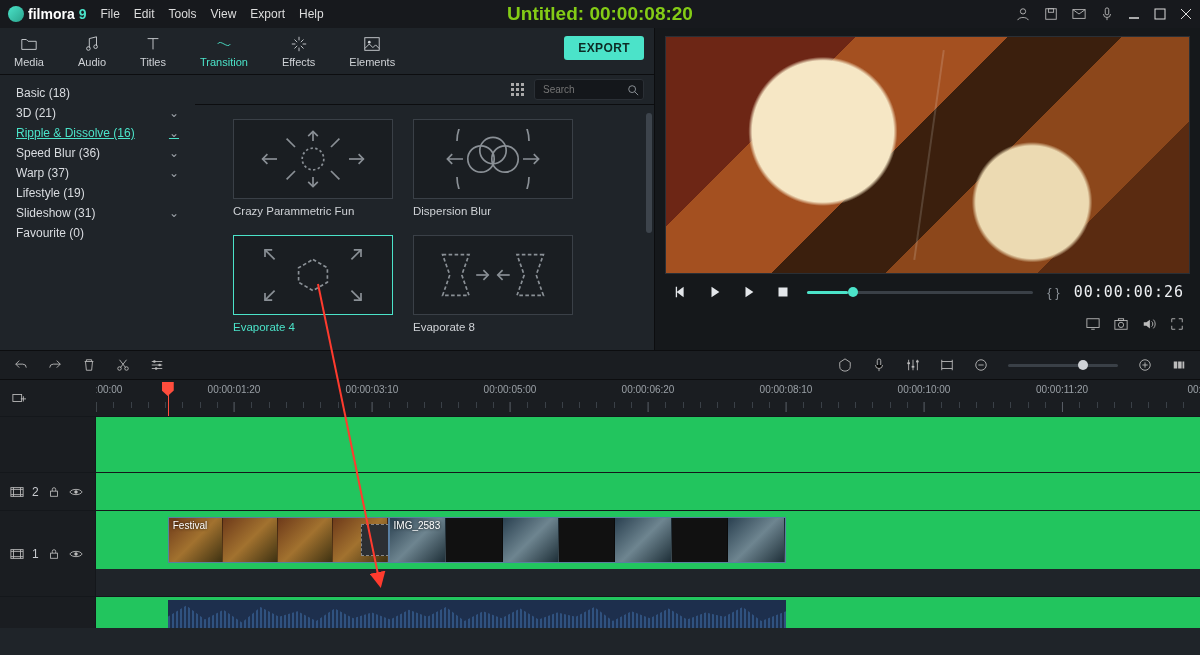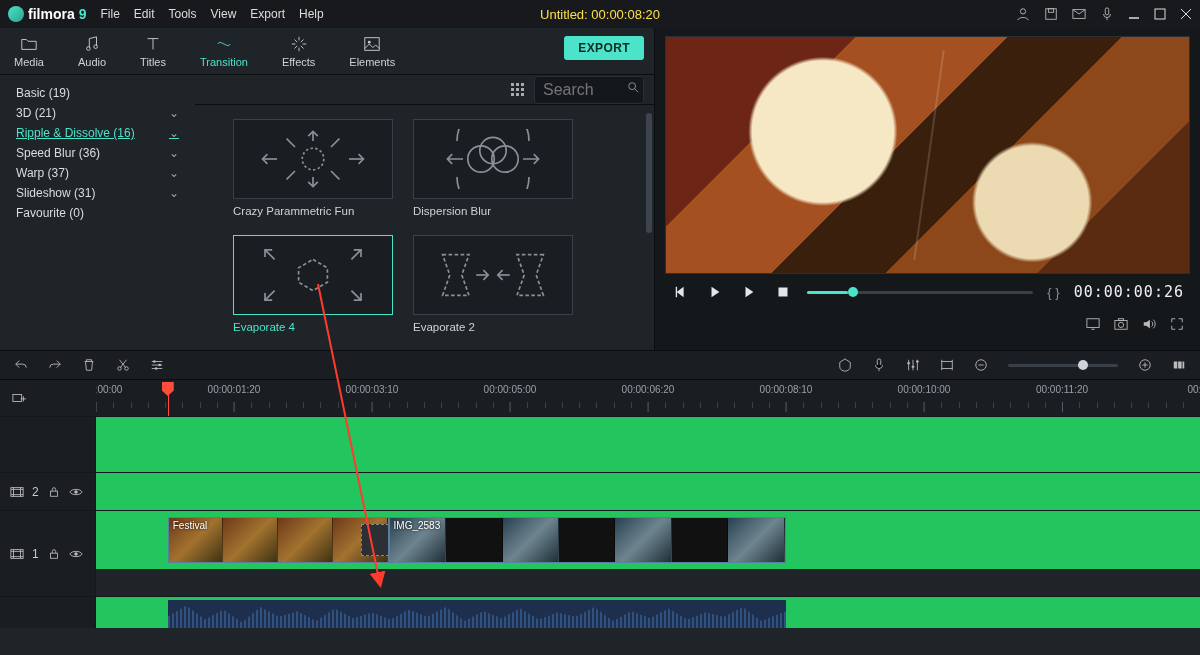--- a/index.html
+++ b/index.html
@@ -4,21 +4,21 @@
 <style>
 * { margin:0; padding:0; box-sizing:border-box; font-family:"Segoe UI",Arial,sans-serif; user-select:none; }
 body { background:#1a1d21; color:#c8cbd0; width:1200px; height:655px; overflow:hidden; font-size:12px; }
 
 
 .menubar { height:28px; background:#17191d; display:flex; align-items:center; padding:0 8px; gap:14px; position:relative; }
 .logo { display:flex; align-items:center; gap:4px; font-weight:600; color:#fff; font-size:14px; }
 .logo-icon { width:16px; height:16px; border-radius:50%; background:linear-gradient(135deg,#4be3c9,#2aa38c); display:inline-block; }
 .logo .nine { color:#4be3c9; }
 .menubar .mitem { color:#ddd; cursor:default; font-size:12px; }
-.menubar .doc-title { position:absolute; left:50%; transform:translateX(-50%); color:#fde047; font-size:13px; }
+.menubar .doc-title { position:absolute; left:50%; transform:translateX(-50%); color:#84cc16; font-size:19px;font-weight:bold; }
 .menubar .right { margin-left:auto; display:flex; align-items:center; gap:14px; }
 .win-btn { width:12px; height:12px; display:inline-flex; align-items:center; justify-content:center; color:#ddd; }
 .ic { width:14px; height:14px; display:inline-flex; align-items:center; justify-content:center; color:#bbb; }
 
 
 .upper { display:flex; height:322px; }
 .left { width:655px; display:flex; flex-direction:column; border-right:1px solid #0c0d0f; background:#1f2429; }
 .right-preview { flex:1; background:#15181b; display:flex; flex-direction:column; padding:8px 10px 0 10px; }
 
 
@@ -30,21 +30,21 @@
 
 
 .panel-body { flex:1; display:flex; overflow:hidden; border-top:1px solid #0c0d0f; }
 .sidebar { width:195px; padding:8px 6px; overflow:auto; }
 .cat { display:flex; align-items:center; justify-content:space-between; padding:3px 10px; font-size:12px; color:#d9dce0; }
 .cat.selected { color:#4be3c9; text-decoration:underline; }
 .chev { color:#9aa0a6; }
 
 .grid-area { flex:1; display:flex; flex-direction:column; }
 .grid-toolbar { height:30px; display:flex; align-items:center; justify-content:flex-end; gap:10px; padding:0 10px; border-bottom:1px solid #0c0d0f; }
-.search { background:#14171b; border:1px solid #2a2f35; color:#aaa; padding:4px 22px 4px 8px; width:110px; font-size:16px; border-radius:3px; }
+.search { background:#14171b; border:1px solid #2a2f35; color:#aaa; padding:4px 22px 4px 8px; width:110px; font-size:10px; border-radius:3px; }
 .search-wrap { position:relative; }
 .search-wrap .sic { position:absolute; right:5px; top:5px; color:#9aa0a6; }
 
 .grid { flex:1; padding:14px 10px; display:grid; grid-template-columns:repeat(2,160px); gap:18px 20px; align-content:start; overflow:auto; position:relative; }
 .thumb { width:160px;padding-left:28px; }
 .thumb .box { width:160px; height:80px; border:1px solid #3a4047; background:#1a1e22; display:flex; align-items:center; justify-content:center; }
 .thumb.selected .box { border:1px solid #4be3c9; }
 .thumb .lbl { margin-top:6px; font-size:11.5px; color:#cfd2d6; }
 .thumb.selected .lbl { color:#4be3c9; }
 .grid .vscroll { position:absolute; right:2px; top:8px; width:6px; height:120px; background:#3d444c; border-radius:3px; }
@@ -220,37 +220,40 @@
               <path d="M2 15l5-5 4 4 3-3 4 4" fill="none" stroke="currentColor"></path>
             </svg>
           </span>
           <span>Elements</span>
         </div>
       <div class="export-btn">EXPORT</div>
     </div>
     <div class="panel-body">
       <div class="sidebar">
         <div class="cat">
-            <span>Basic (19)</span>
+            <span>Basic (18)</span>
           </div>
         <div class="cat">
             <span>3D (21)</span>
             <span class="chev">⌄</span>
           </div>
         <div class="cat selected">
             <span>Ripple &amp; Dissolve (16)</span>
             <span class="chev">⌄</span>
           </div>
         <div class="cat">
             <span>Speed Blur (36)</span>
             <span class="chev">⌄</span>
           </div>
         <div class="cat">
             <span>Warp (37)</span>
             <span class="chev">⌄</span>
+          </div>
+        <div class="cat">
+            <span>Lifestyle (19)</span>
           </div>
         <div class="cat">
             <span>Slideshow (31)</span>
             <span class="chev">⌄</span>
           </div>
         <div class="cat">
             <span>Favourite (0)</span>
           </div>
       </div>
       <div class="grid-area">
@@ -337,21 +340,21 @@
                   <g stroke="#8a9096" stroke-width="1.4" fill="none">
                     <polygon points="8,8 30,8 24,25 30,42 8,42 14,25" stroke-dasharray="3,2"></polygon>
                     <polygon points="92,8 70,8 76,25 70,42 92,42 86,25" stroke-dasharray="3,2"></polygon>
                     <line x1="36" y1="25" x2="46" y2="25"></line>
                     <polyline points="42,21 46,25 42,29"></polyline>
                     <line x1="64" y1="25" x2="54" y2="25"></line>
                     <polyline points="58,21 54,25 58,29"></polyline>
                   </g>
                 </svg>
               </div>
-            <div class="lbl">Evaporate 2</div>
+            <div class="lbl">Evaporate 8</div>
           </div>
           <div class="vscroll"></div>
         </div>
       </div>
     </div>
   </div>
 
   <div class="right-preview">
     <div class="preview-box">
       <div class="preview-img"></div>

